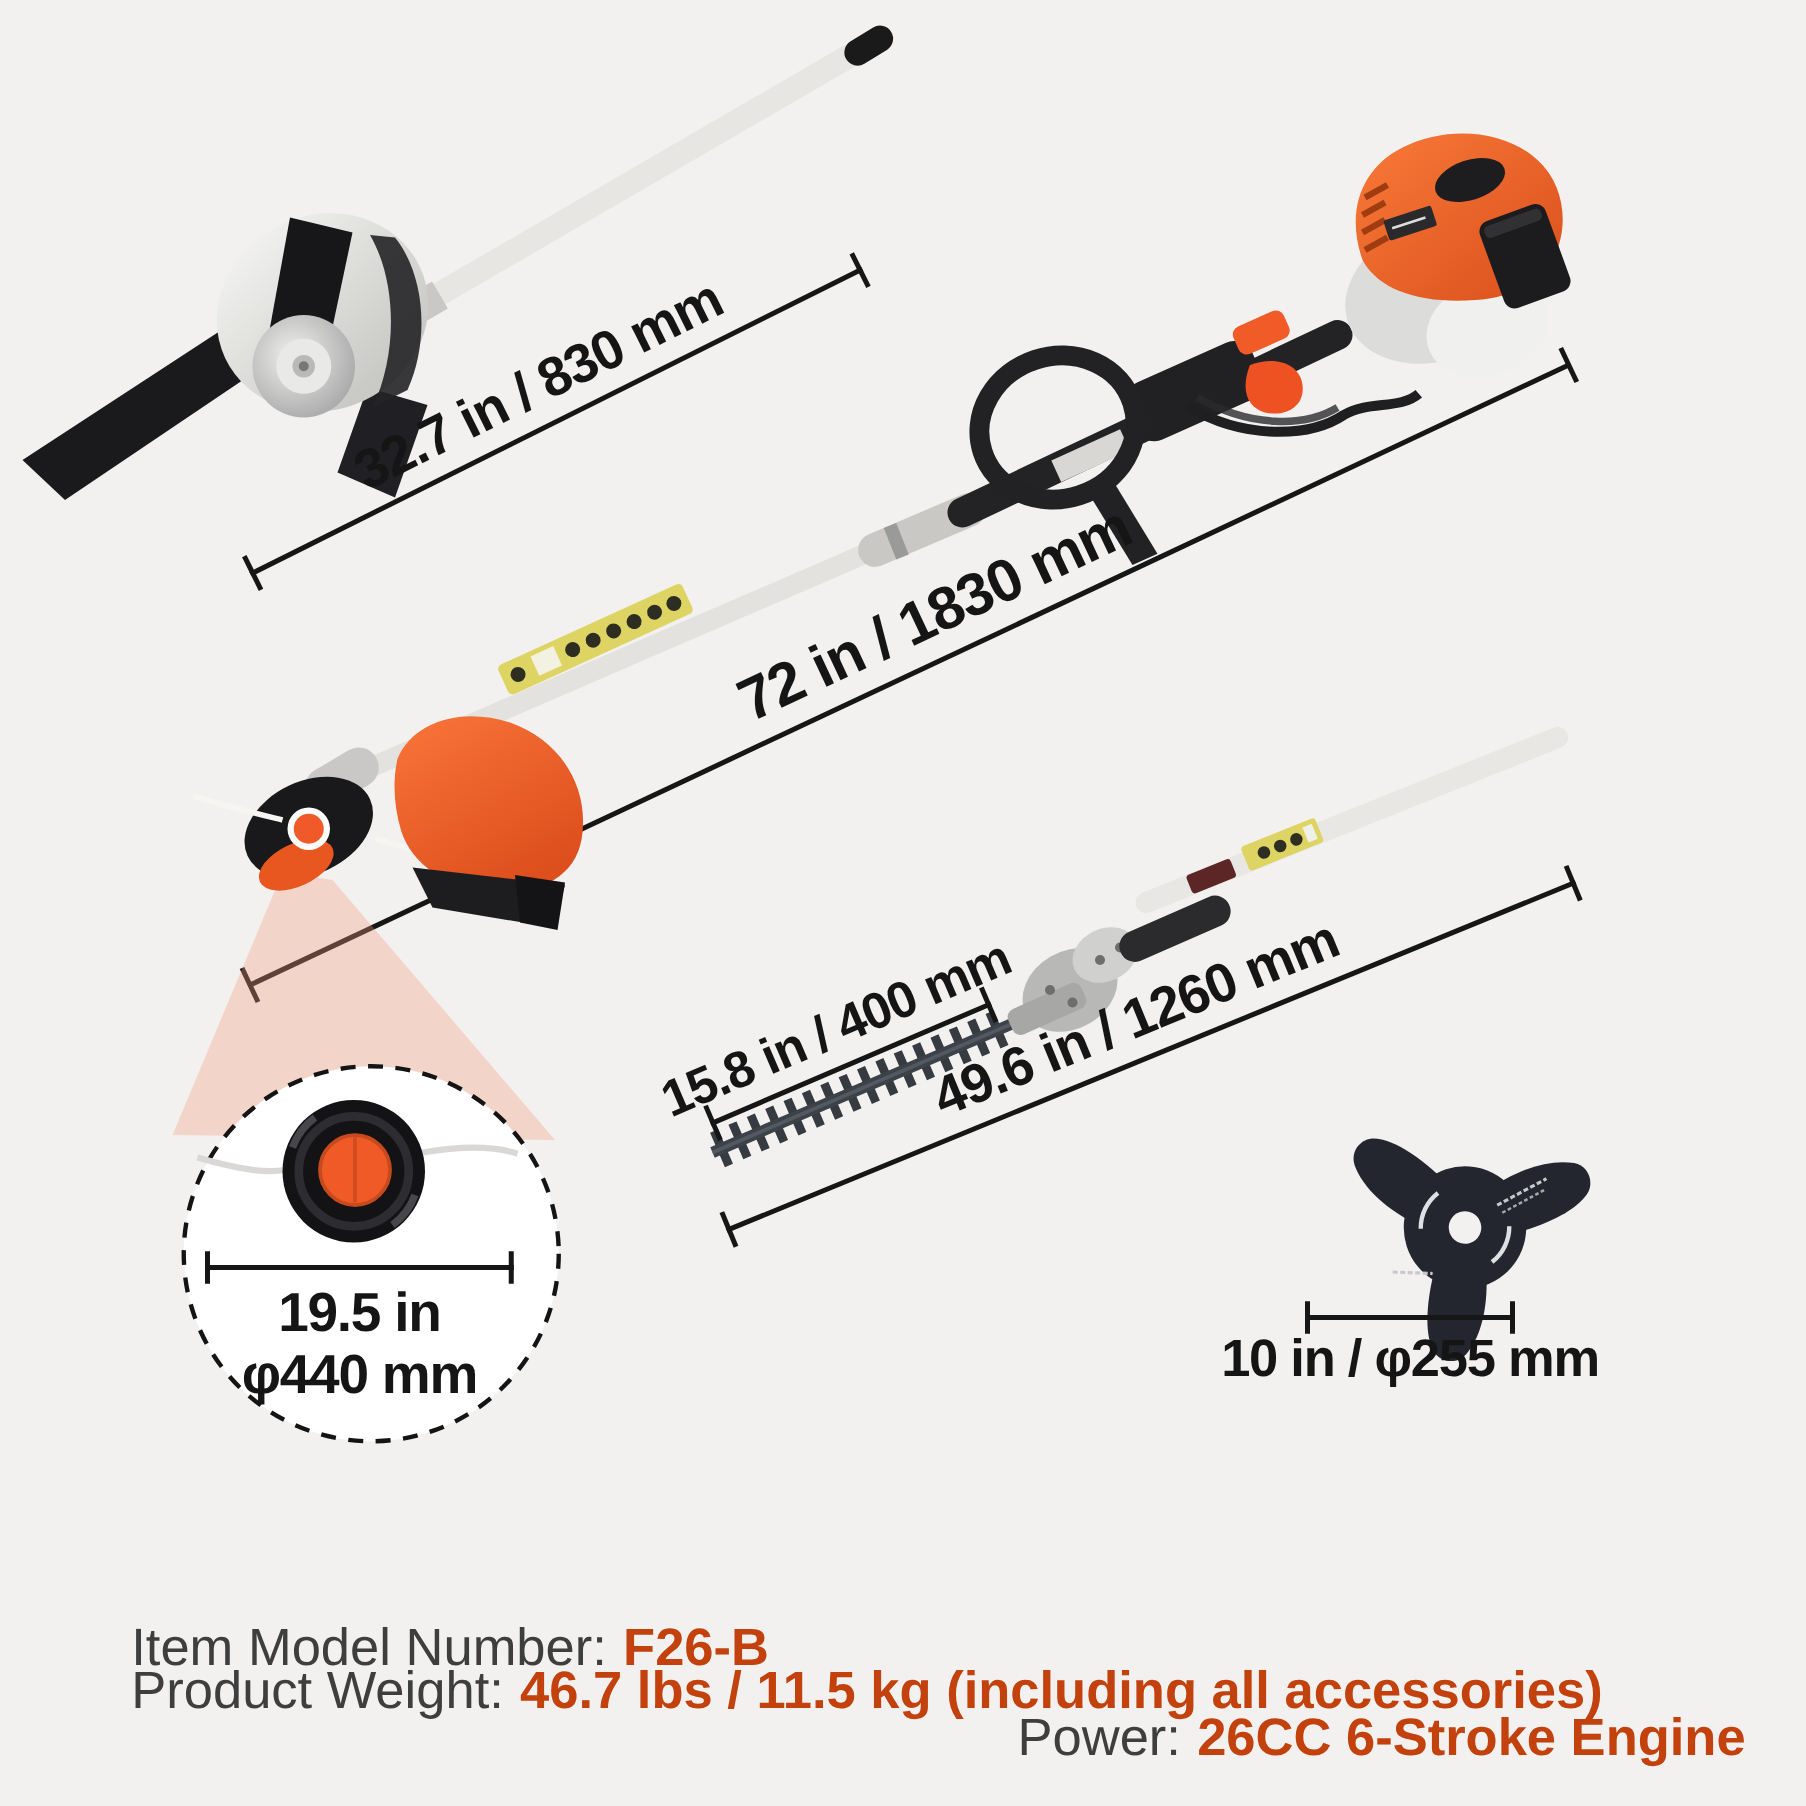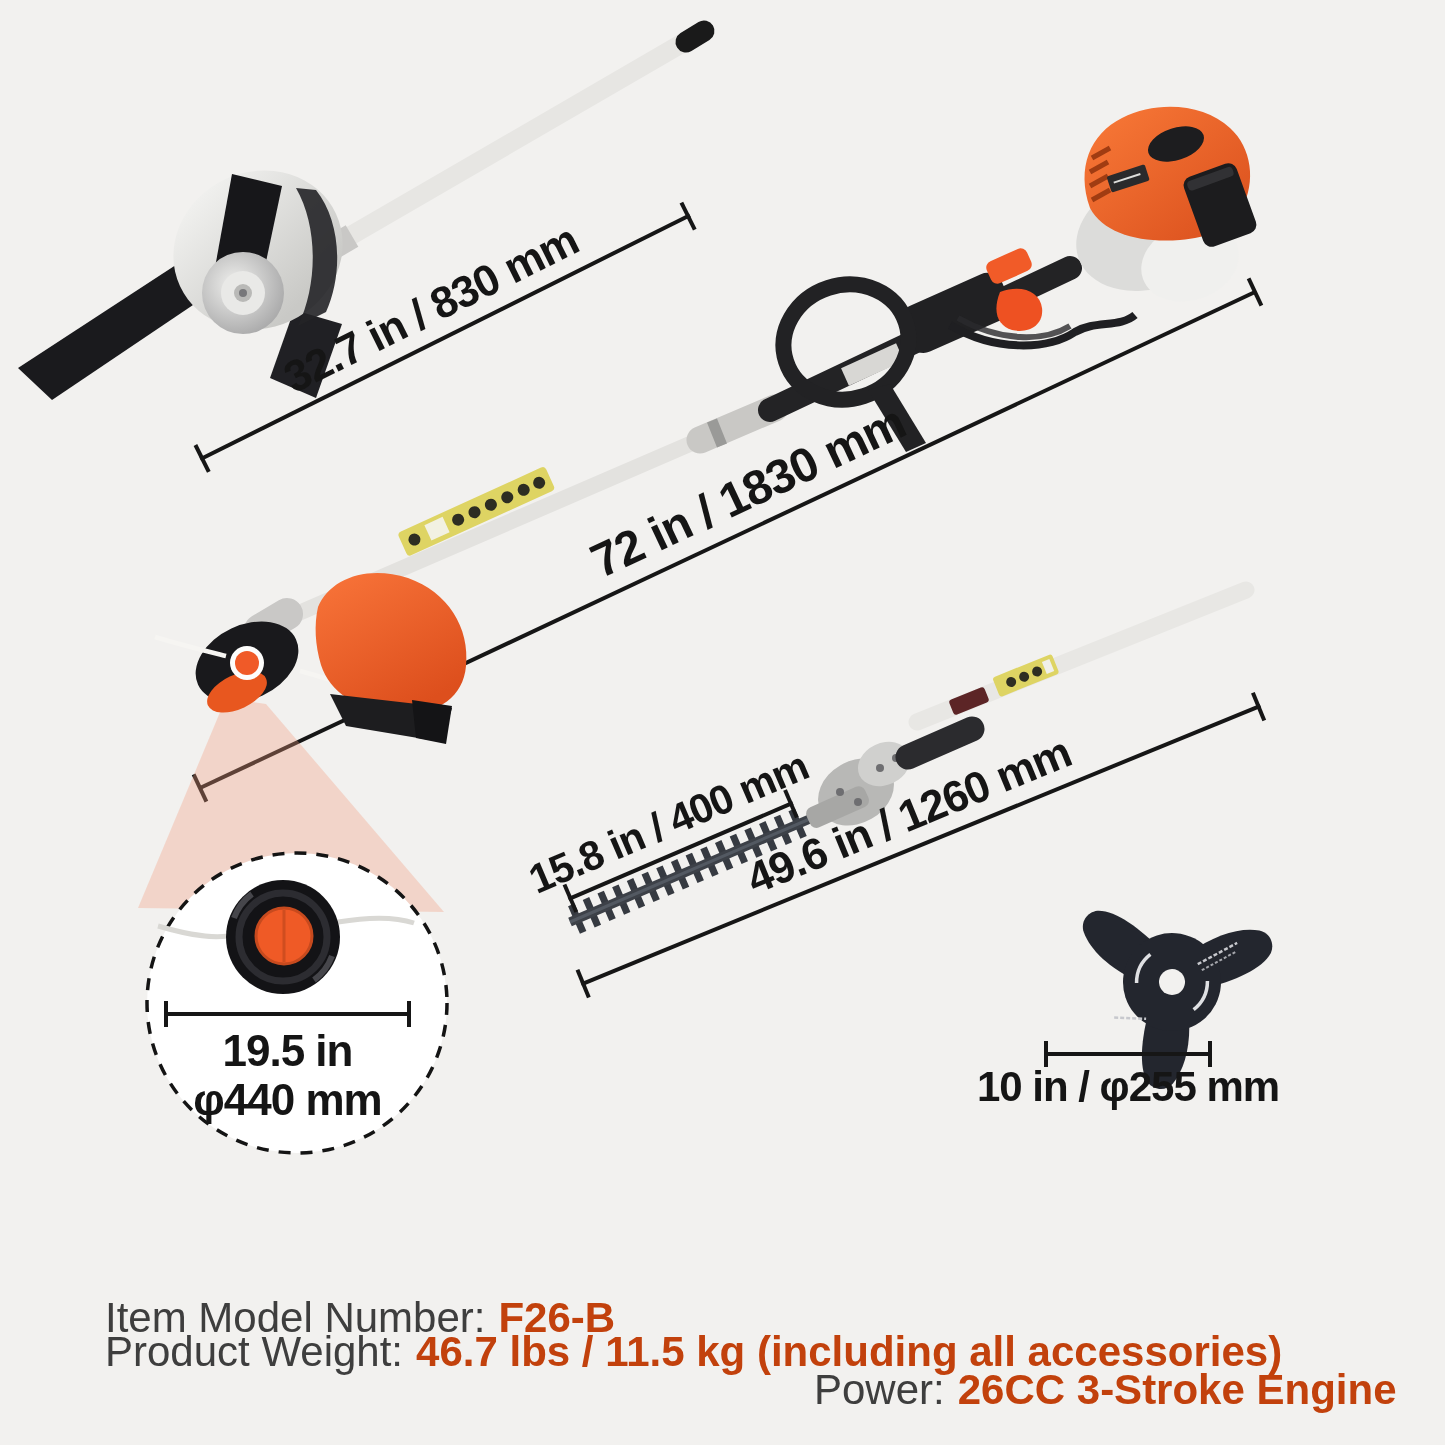--- a/index.html
+++ b/index.html
@@ -240,20 +240,20 @@
       </span>
     <span class="txt" style="font-size:42px;">10 in / φ255 mm</span>
   </div>
 
   <div class="spec" style="left:105px;top:1294px;">
     <span class="lbl">Item Model Number:</span>
     <span class="val">F26-B</span>
   </div>
   <div class="spec" style="left:766px;top:1366px;margin-left:48px;">
     <span class="lbl">Power:</span>
-    <span class="val">26CC 3-Stroke Engine</span>
+    <span class="val">26CC 6-Stroke Engine</span>
   </div>
   <div class="spec" style="left:105px;top:1328px;">
     <span class="lbl">Product Weight:</span>
     <span class="val">46.7 lbs / 11.5 kg (including all accessories)</span>
   </div>
 
 </div>
 
 </body></html>

